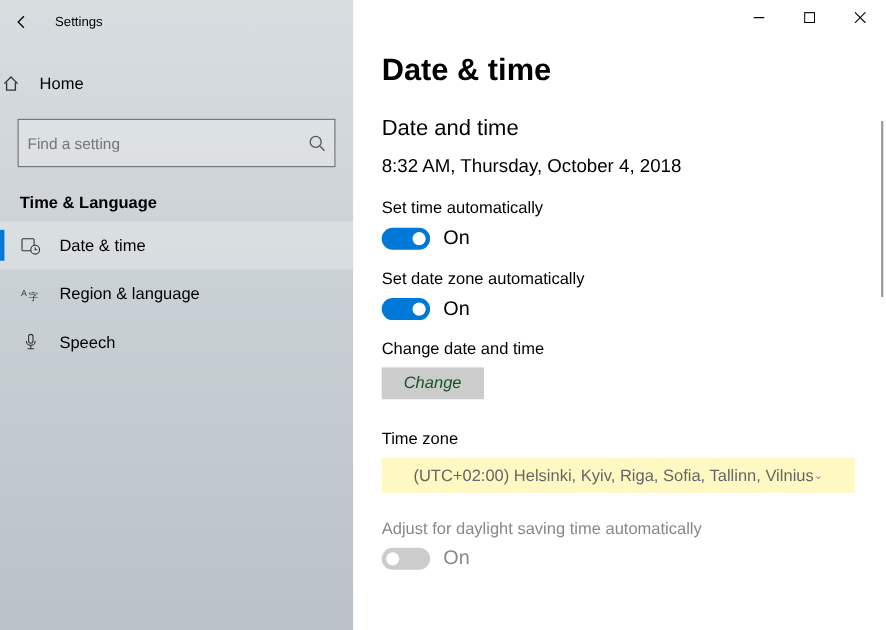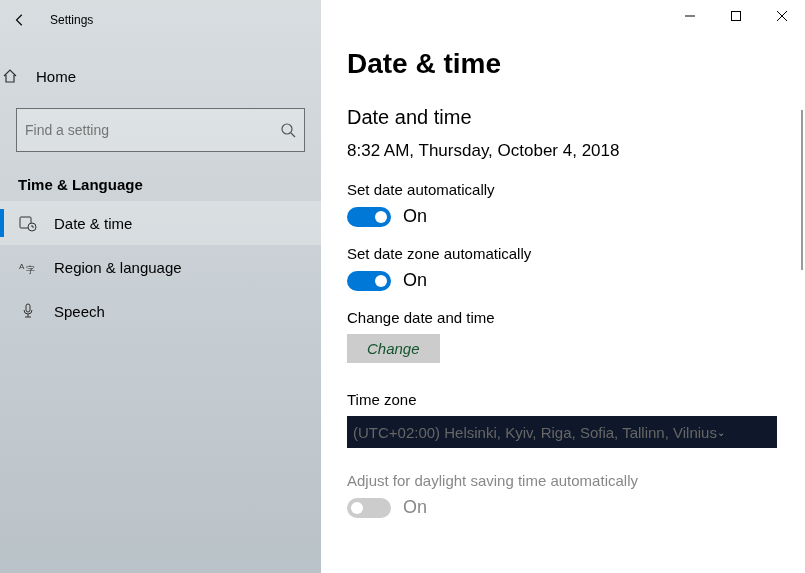--- a/index.html
+++ b/index.html
@@ -33,21 +33,21 @@
   .setting-label { font-size: 15px; margin-bottom: 8px; }
   .toggle-row { display: flex; align-items: center; margin-bottom: 18px; }
   .toggle { width: 44px; height: 20px; border-radius: 10px; position: relative; cursor: pointer; }
   .toggle.on { background: #0078d7; }
   .toggle.disabled { background: #ccc; cursor: default; }
   .toggle .knob { width: 12px; height: 12px; background: #fff; border-radius: 50%; position: absolute; top: 4px; }
   .toggle.on .knob { right: 4px; }
   .toggle.off .knob, .toggle.disabled .knob { left: 4px; background:#fff; }
   .toggle-text { margin-left: 12px; font-size: 18px; }
   .btn { background: #ccc; border: none; font-size: 15px; padding: 6px 20px; color:#14532d; margin-bottom: 28px; font-style: italic; }
-  .dropdown { width: 430px; height: 32px; background: #0f172a; display:flex; align-items:center; padding: 0 6px; font-size: 15px; color:#666; justify-content:flex-start; margin-bottom: 24px; }
+  .dropdown { width: 430px; height: 32px; background: #fef9c3; display:flex; align-items:center; padding: 0 24px; font-size: 15px; color:#666; justify-content:center; margin-bottom: 24px; }
   .dropdown .chev { font-size: 10px; color:#888; }
   .faint { color:#888; }
 </style>
 </head>
 <body>
 
 <div class="topbar">
   <div class="back">
     <svg viewBox="0 0 16 16">
         <path d="M10 2 L4 8 L10 14" stroke="#000" stroke-width="1.3" fill="none"></path>
@@ -126,21 +126,21 @@
   </div>
 </div>
 
 <div class="content">
   <div class="scroll-track"></div>
 
   <h1>Date &amp; time</h1>
   <h2>Date and time</h2>
   <div class="datetime-now">8:32 AM, Thursday, October 4, 2018</div>
 
-  <div class="setting-label">Set date automatically</div>
+  <div class="setting-label">Set time automatically</div>
   <div class="toggle-row">
     <div class="toggle on">
         <div class="knob"></div>
       </div>
     <span class="toggle-text">On</span>
   </div>
 
   <div class="setting-label">Set date zone automatically</div>
   <div class="toggle-row">
     <div class="toggle on">

